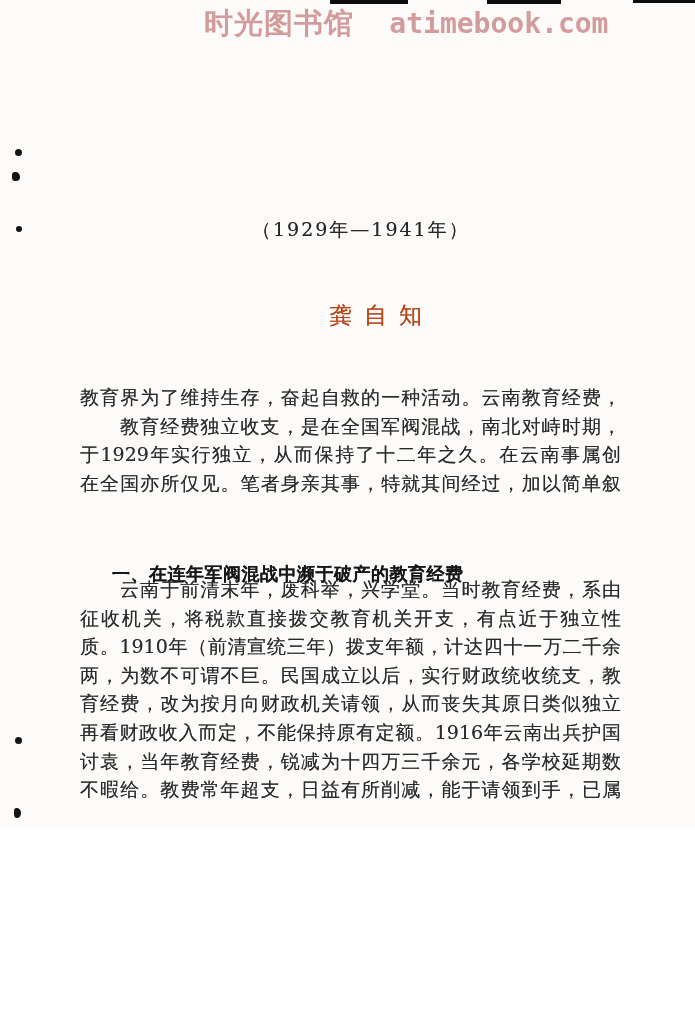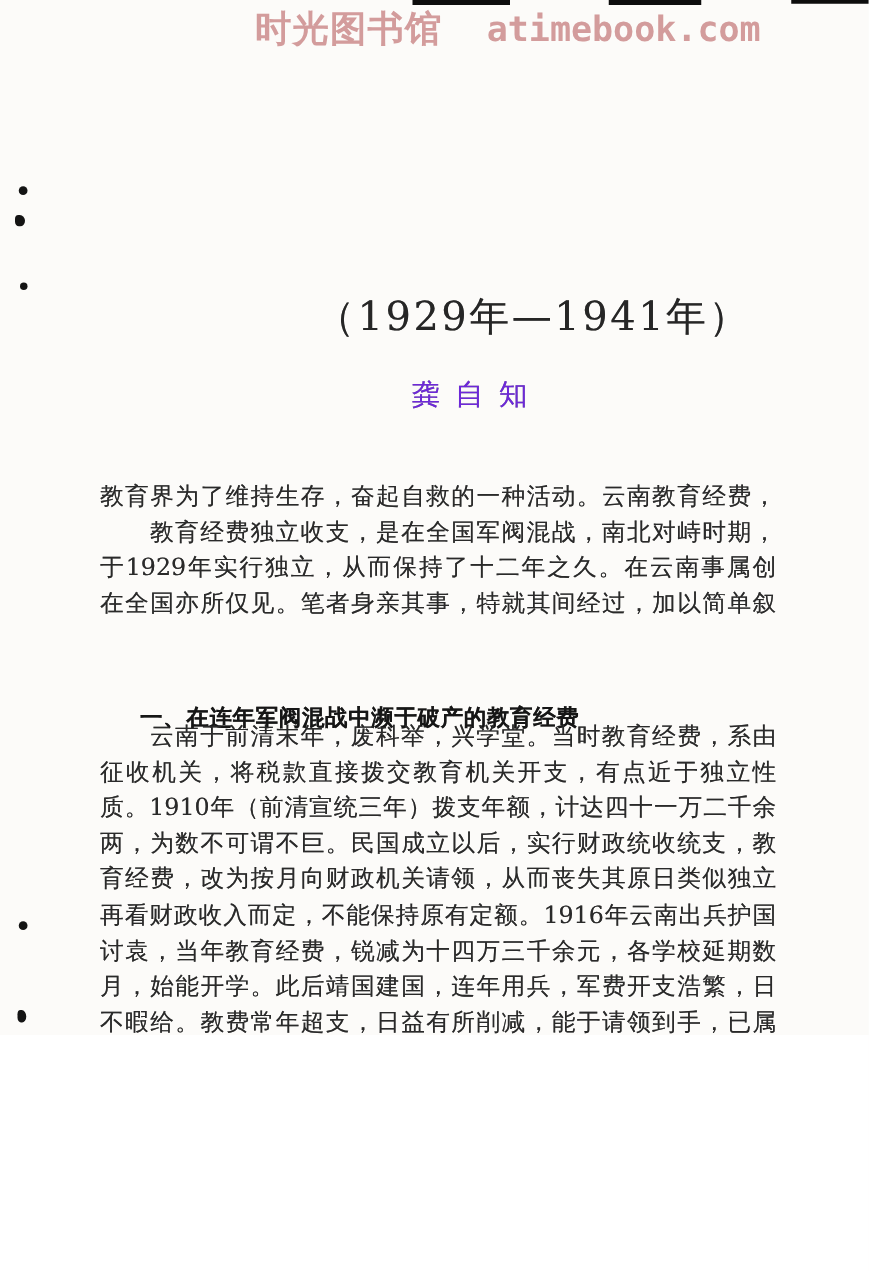--- a/index.html
+++ b/index.html
@@ -23,28 +23,28 @@
   .dash{position:absolute;background:#0d0d0d;}
   .dot{position:absolute;background:#141414;border-radius:50%;}
   .blob{position:absolute;background:#141414;border-radius:40% 60% 55% 45%;}
   
   .title{
     position:absolute;top:169px;left:168px;
     font-size:33px;letter-spacing:6px;white-space:nowrap;
     color:#2b2b2b;text-shadow:0 0 .5px rgba(20,20,20,.55);
   }
   .subtitle{
-    position:absolute;top:232px;left:252px;
-    font-size:32px;letter-spacing:2px;white-space:nowrap;
+    position:absolute;top:217px;left:252px;
+    font-size:19px;letter-spacing:2px;white-space:nowrap;
     color:#262626;text-shadow:0 0 .4px rgba(20,20,20,.5);
   }
   .author{
     position:absolute;top:300px;left:329px;
     font-size:23px;letter-spacing:12px;white-space:nowrap;
-    color:#6d28d9;text-shadow:0 0 .4px rgba(20,20,20,.5);
+    color:#c2410c;text-shadow:0 0 .4px rgba(20,20,20,.5);
   }
   
   .textblock{position:absolute;left:80px;width:541px;}
   .intro{top:383px;}
   .sect{top:575px;}
   .bline{
     height:28.6px;line-height:28.6px;
     font-size:19px;color:#2a2a2a;
     text-shadow:0 0 .45px rgba(25,25,25,.6);
     overflow:hidden;white-space:nowrap;
@@ -101,21 +101,20 @@
   <div class="sec-heading">一、在连年军阀混战中濒于破产的教育经费</div>
 
   <div class="textblock sect">
     <div class="bline j indent">云南于前清末年，废科举，兴学堂。当时教育经费，系由</div>
     <div class="bline j">征收机关，将税款直接拨交教育机关开支，有点近于独立性</div>
     <div class="bline j">质。1910年（前清宣统三年）拨支年额，计达四十一万二千余</div>
     <div class="bline j">两，为数不可谓不巨。民国成立以后，实行财政统收统支，教</div>
     <div class="bline j">育经费，改为按月向财政机关请领，从而丧失其原日类似独立</div>
     <div class="bline j">再看财政收入而定，不能保持原有定额。1916年云南出兵护国</div>
     <div class="bline j">讨袁，当年教育经费，锐减为十四万三千余元，各学校延期数</div>
-    <div class="bline j">月，始能开学。此后靖国建国，连年用兵，军费开支浩繁，日</div>
     <div class="bline j">不暇给。教费常年超支，日益有所削减，能于请领到手，已属</div>
   </div>
 
   <div class="pagenum">1</div>
 
   <div class="bottomline" style="top:1010px;left:8px;width:295px;height:4px;transform:rotate(-0.12deg);"></div>
   <div class="bottomline" style="top:1011px;left:303px;width:168px;height:3px;"></div>
   <div class="bottomline" style="top:1012px;left:474px;width:66px;height:3px;"></div>
   <div class="bottomline" style="top:1013px;left:552px;width:20px;height:2px;"></div>
   <div class="bottomline" style="top:1012px;left:589px;width:72px;height:2px;"></div>

